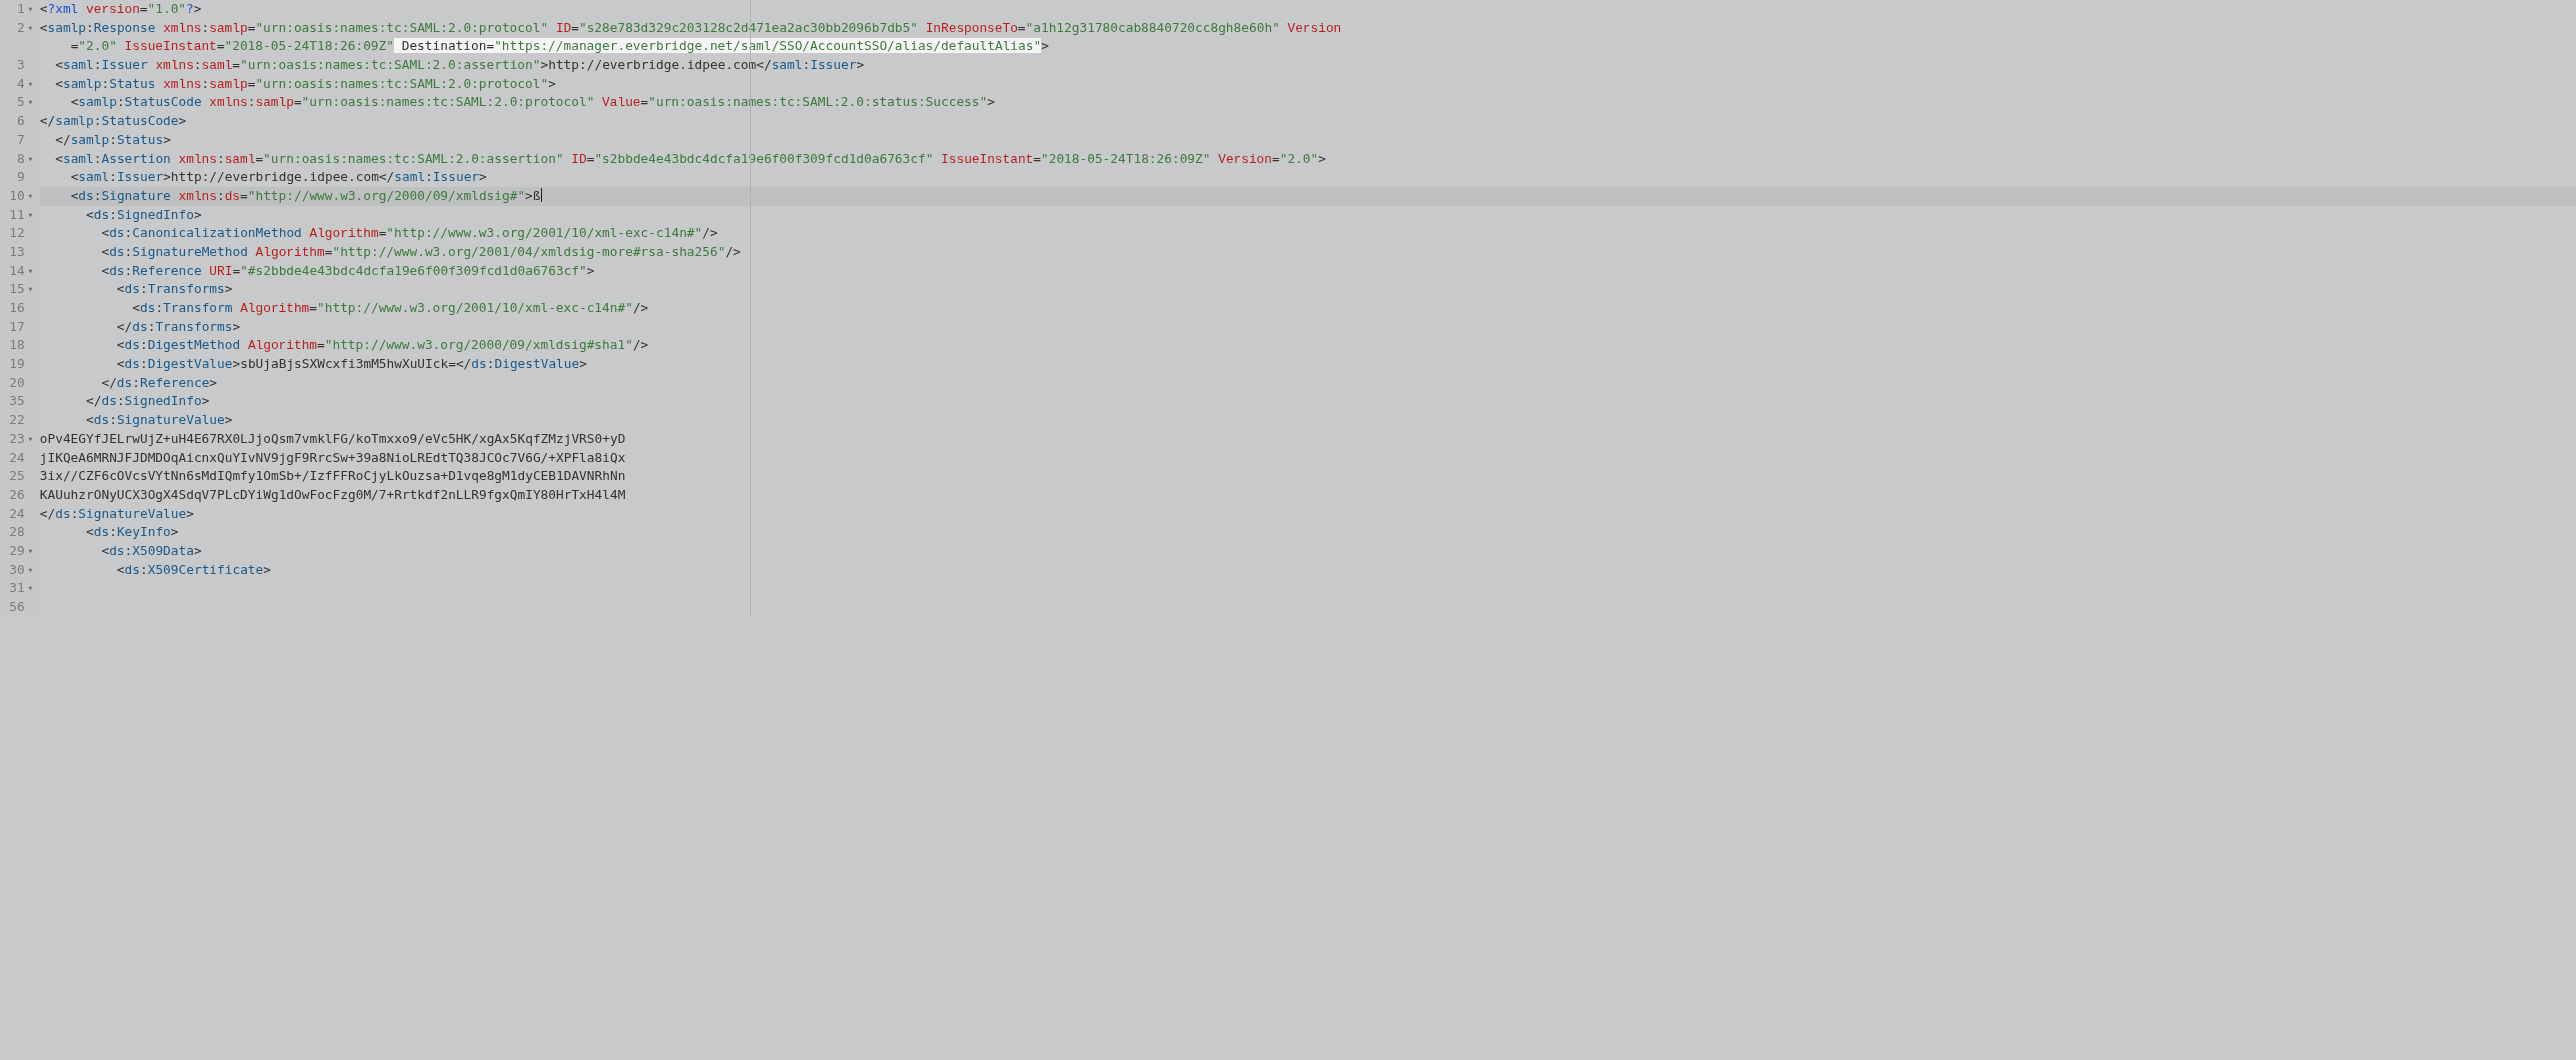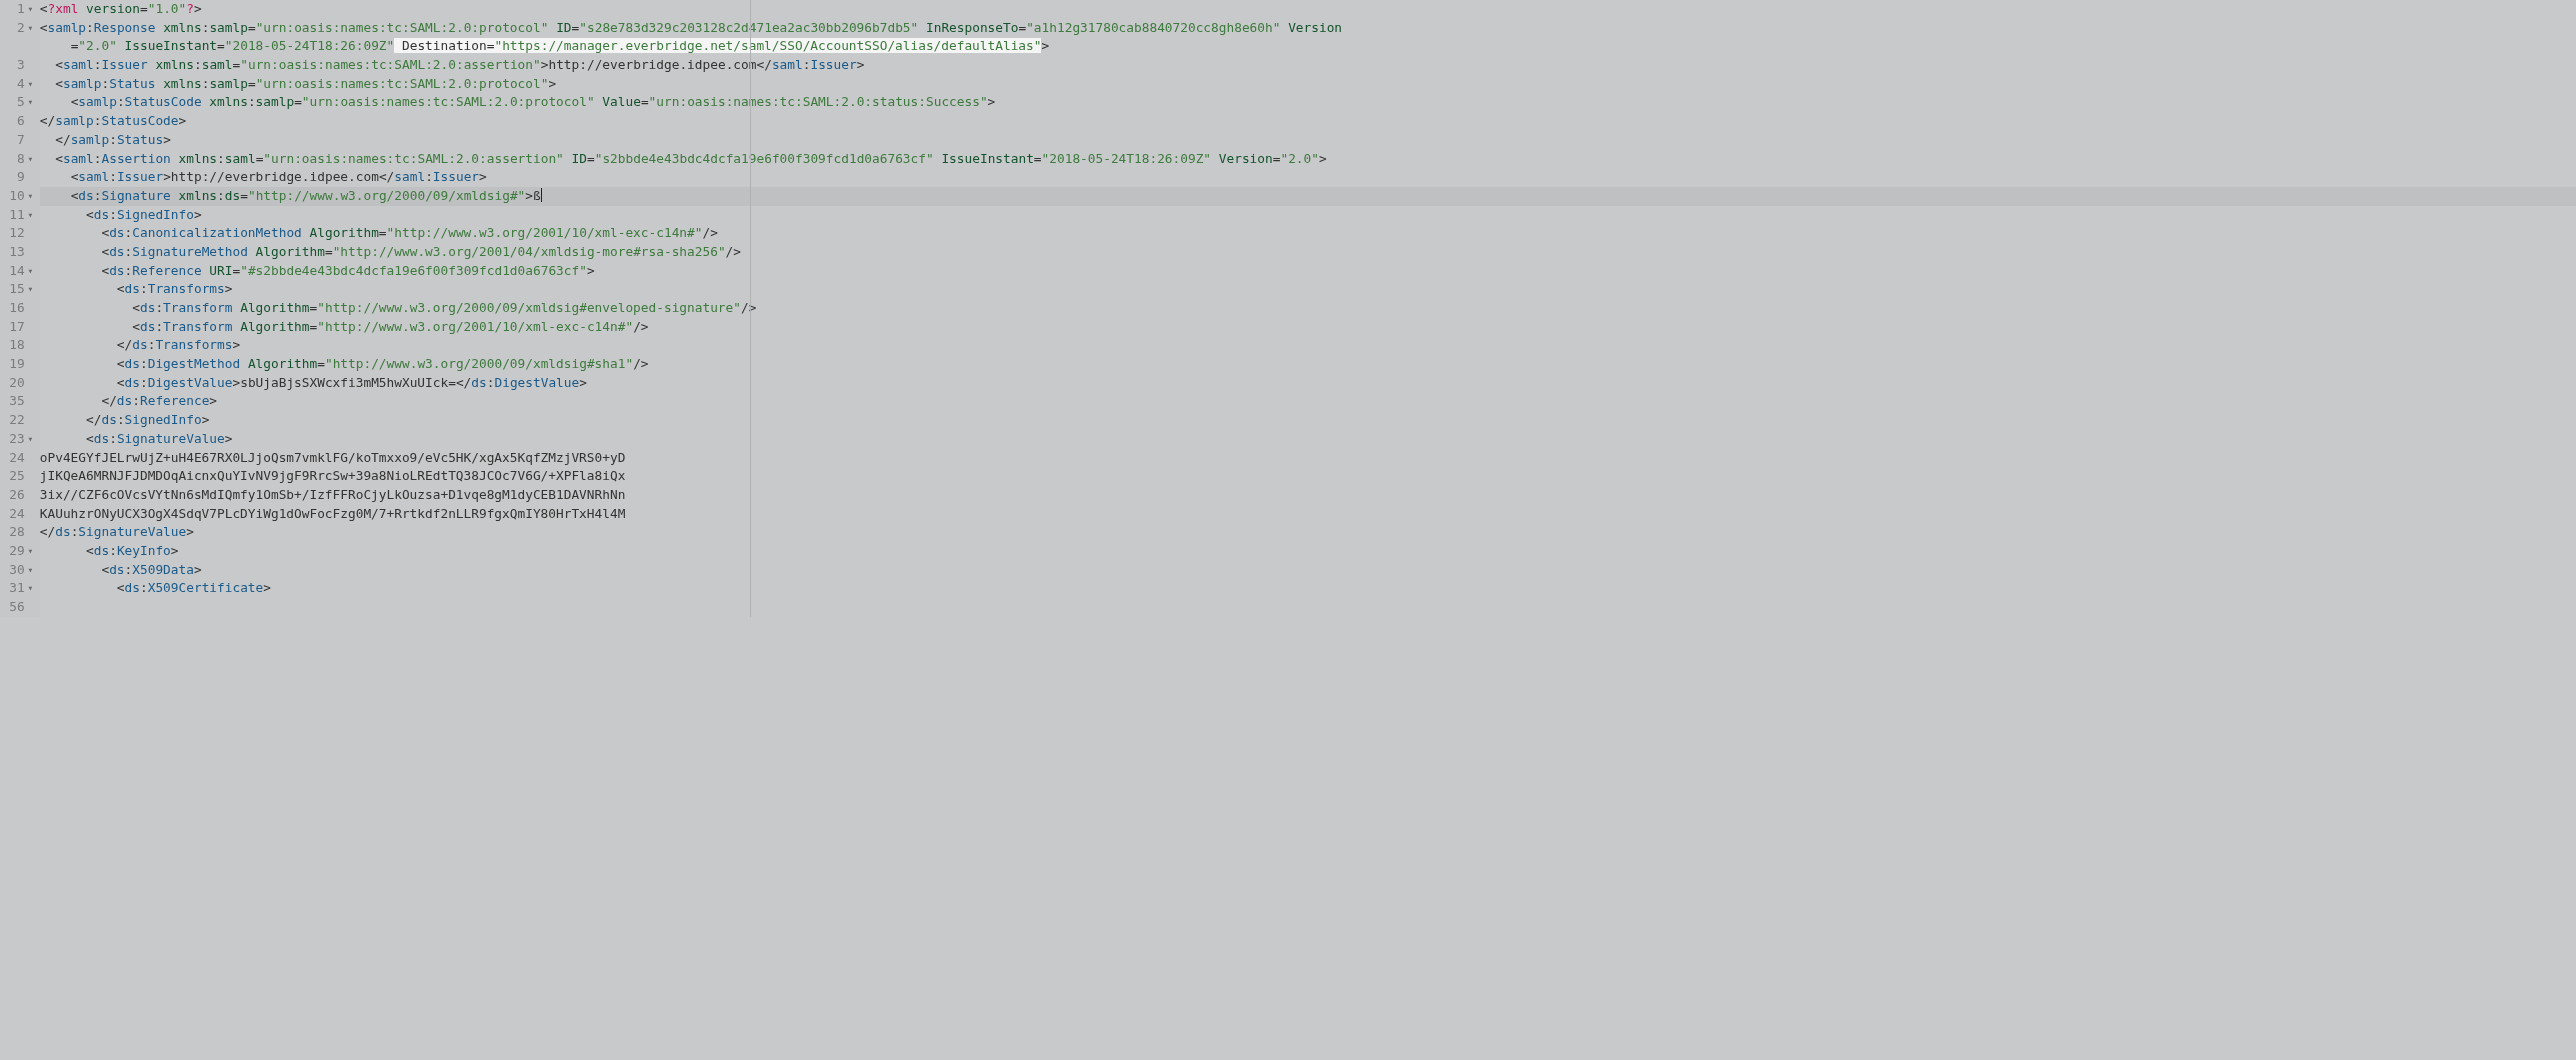--- a/index.html
+++ b/index.html
@@ -52,24 +52,24 @@
   }
   .line.current {
     background: #bfc0c1;
   }
   .highlight {
     background: #f5f5f5;
     color: #333;
   }
   
   .tag    { color: #1a5a8a; }    
-  .attr   { color: #14532d; }    
+  .attr   { color: #b91c1c; font-family: Liberation Mono, monospace; }    
   .val    { color: #3d7a3d; }    
   .punct  { color: #333; }       
-  .pi     { color: #be185d; }    
+  .pi     { color: #1d4ed8; }    
   .ruler {
     position: absolute;
     left: 710px;
     top: 0;
     bottom: 0;
     width: 0.9px;
     background: #b0b1b2;
     pointer-events: none;
   }
   .cursor {
@@ -167,21 +167,20 @@
       <div class="line"><span class="punct">&lt;/</span><span class="tag">samlp</span><span class="punct">:</span><span class="tag">StatusCode</span><span class="punct">&gt;</span></div>
       <div class="line">  <span class="punct">&lt;/</span><span class="tag">samlp</span><span class="punct">:</span><span class="tag">Status</span><span class="punct">&gt;</span></div>
       <div class="line">  <span class="punct">&lt;</span><span class="tag">saml</span><span class="punct">:</span><span class="tag">Assertion</span><span class="punct"> </span><span class="attr">xmlns</span><span class="punct">:</span><span class="attr">saml</span><span class="punct">=</span><span class="val">"urn:oasis:names:tc:SAML:2.0:assertion"</span><span class="punct"> </span><span class="attr">ID</span><span class="punct">=</span><span class="val">"s2bbde4e43bdc4dcfa19e6f00f309fcd1d0a6763cf"</span><span class="punct"> </span><span class="attr">IssueInstant</span><span class="punct">=</span><span class="val">"2018-05-24T18:26:09Z"</span><span class="punct"> </span><span class="attr">Version</span><span class="punct">=</span><span class="val">"2.0"</span><span class="punct">&gt;</span></div>
       <div class="line">    <span class="punct">&lt;</span><span class="tag">saml</span><span class="punct">:</span><span class="tag">Issuer</span><span class="punct">&gt;</span><span class="punct">http://everbridge.idpee.com</span><span class="punct">&lt;/</span><span class="tag">saml</span><span class="punct">:</span><span class="tag">Issuer</span><span class="punct">&gt;</span></div>
       <div class="line current">    <span class="punct">&lt;</span><span class="tag">ds</span><span class="punct">:</span><span class="tag">Signature</span><span class="punct"> </span><span class="attr">xmlns</span><span class="punct">:</span><span class="attr">ds</span><span class="punct">=</span><span class="val">"http://www.w3.org/2000/09/xmldsig#"</span><span class="punct">&gt;</span><span class="punct">ß</span><span class="cursor"></span></div>
       <div class="line">      <span class="punct">&lt;</span><span class="tag">ds</span><span class="punct">:</span><span class="tag">SignedInfo</span><span class="punct">&gt;</span></div>
       <div class="line">        <span class="punct">&lt;</span><span class="tag">ds</span><span class="punct">:</span><span class="tag">CanonicalizationMethod</span><span class="punct"> </span><span class="attr">Algorithm</span><span class="punct">=</span><span class="val">"http://www.w3.org/2001/10/xml-exc-c14n#"</span><span class="punct">/&gt;</span></div>
       <div class="line">        <span class="punct">&lt;</span><span class="tag">ds</span><span class="punct">:</span><span class="tag">SignatureMethod</span><span class="punct"> </span><span class="attr">Algorithm</span><span class="punct">=</span><span class="val">"http://www.w3.org/2001/04/xmldsig-more#rsa-sha256"</span><span class="punct">/&gt;</span></div>
       <div class="line">        <span class="punct">&lt;</span><span class="tag">ds</span><span class="punct">:</span><span class="tag">Reference</span><span class="punct"> </span><span class="attr">URI</span><span class="punct">=</span><span class="val">"#s2bbde4e43bdc4dcfa19e6f00f309fcd1d0a6763cf"</span><span class="punct">&gt;</span></div>
       <div class="line">          <span class="punct">&lt;</span><span class="tag">ds</span><span class="punct">:</span><span class="tag">Transforms</span><span class="punct">&gt;</span></div>
-      <div class="line">            <span class="punct">&lt;</span><span class="tag">ds</span><span class="punct">:</span><span class="tag">Transform</span><span class="punct"> </span><span class="attr">Algorithm</span><span class="punct">=</span><span class="val">"http://www.w3.org/2000/09/xmldsig#enveloped-signature"</span><span class="punct">/&gt;</span></div>
       <div class="line">            <span class="punct">&lt;</span><span class="tag">ds</span><span class="punct">:</span><span class="tag">Transform</span><span class="punct"> </span><span class="attr">Algorithm</span><span class="punct">=</span><span class="val">"http://www.w3.org/2001/10/xml-exc-c14n#"</span><span class="punct">/&gt;</span></div>
       <div class="line">          <span class="punct">&lt;/</span><span class="tag">ds</span><span class="punct">:</span><span class="tag">Transforms</span><span class="punct">&gt;</span></div>
       <div class="line">          <span class="punct">&lt;</span><span class="tag">ds</span><span class="punct">:</span><span class="tag">DigestMethod</span><span class="punct"> </span><span class="attr">Algorithm</span><span class="punct">=</span><span class="val">"http://www.w3.org/2000/09/xmldsig#sha1"</span><span class="punct">/&gt;</span></div>
       <div class="line">          <span class="punct">&lt;</span><span class="tag">ds</span><span class="punct">:</span><span class="tag">DigestValue</span><span class="punct">&gt;</span><span class="punct">sbUjaBjsSXWcxfi3mM5hwXuUIck=</span><span class="punct">&lt;/</span><span class="tag">ds</span><span class="punct">:</span><span class="tag">DigestValue</span><span class="punct">&gt;</span></div>
       <div class="line">        <span class="punct">&lt;/</span><span class="tag">ds</span><span class="punct">:</span><span class="tag">Reference</span><span class="punct">&gt;</span></div>
       <div class="line">      <span class="punct">&lt;/</span><span class="tag">ds</span><span class="punct">:</span><span class="tag">SignedInfo</span><span class="punct">&gt;</span></div>
       <div class="line">      <span class="punct">&lt;</span><span class="tag">ds</span><span class="punct">:</span><span class="tag">SignatureValue</span><span class="punct">&gt;</span></div>
       <div class="line"><span class="punct">oPv4EGYfJELrwUjZ+uH4E67RX0LJjoQsm7vmklFG/koTmxxo9/eVc5HK/xgAx5KqfZMzjVRS0+yD</span></div>
       <div class="line"><span class="punct">jIKQeA6MRNJFJDMDOqAicnxQuYIvNV9jgF9RrcSw+39a8NioLREdtTQ38JCOc7V6G/+XPFla8iQx</span></div>
       <div class="line"><span class="punct">3ix//CZF6cOVcsVYtNn6sMdIQmfy1OmSb+/IzfFFRoCjyLkOuzsa+D1vqe8gM1dyCEB1DAVNRhNn</span></div>

